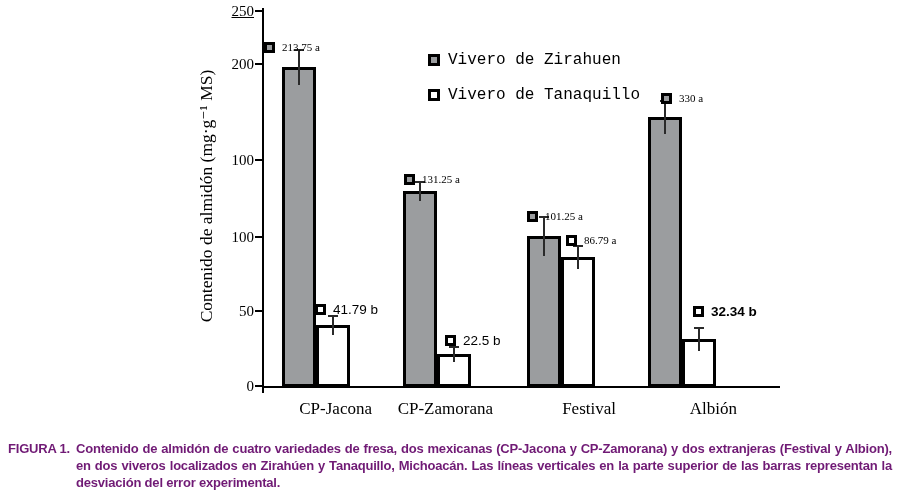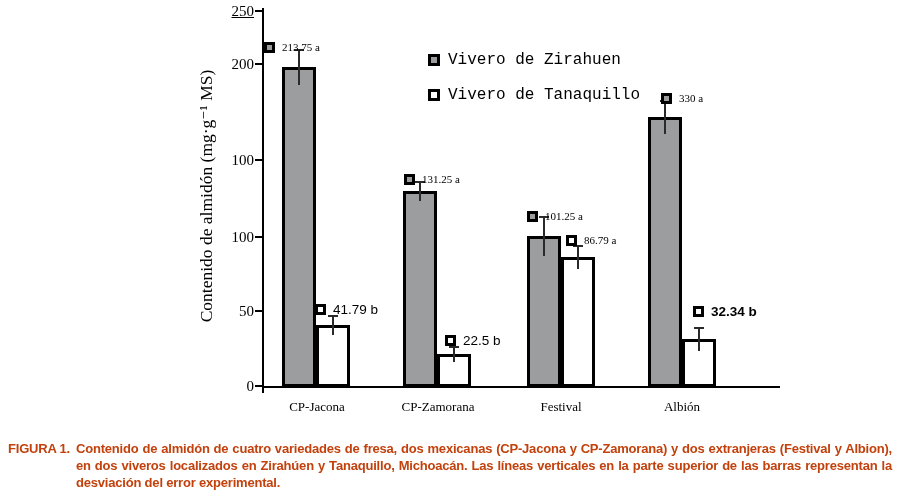--- a/index.html
+++ b/index.html
@@ -19,34 +19,34 @@
   .err-cap{position:absolute;height:1.5px;background:#2a2a2a;}
 
   .sw{display:inline-block;box-sizing:border-box;border:3px solid #000;
       width:11px;height:11px;vertical-align:middle;margin-right:7px;}
   .legend-sw{width:12px;height:12px;margin-right:8px;}
 
   .dlabel{position:absolute;white-space:nowrap;line-height:17px;}
   .dlabel-serif{font-family:"Liberation Serif","DejaVu Serif",serif;font-size:11px;vertical-align:middle;}
   .dlabel-sans{font-family:"Liberation Sans","DejaVu Sans",sans-serif;font-size:13.5px;vertical-align:middle;}
 
-  .cat-label{position:absolute;width:110px;text-align:center;font-size:13px;}
+  .cat-label{position:absolute;width:110px;text-align:right;font-size:17px;}
 
   .ylabel{
     position:absolute;left:206px;top:196px;white-space:nowrap;
     font-size:17.5px;transform:translate(-50%,-50%) rotate(-90deg);
   }
 
   .legend-item{position:absolute;white-space:nowrap;font-size:16px;line-height:18px;font-family:Liberation Mono, monospace;}
   .legend-text{vertical-align:middle;}
 
   #caption{
     position:absolute;left:8px;top:440px;width:884px;display:flex;
     font-family:"Liberation Sans","DejaVu Sans",sans-serif;font-weight:bold;
-    font-size:13px;line-height:17px;letter-spacing:-0.2px;color:#c2410c;
+    font-size:13px;line-height:17px;letter-spacing:-0.2px;color:#701a75;
   }
   #caption .cap-label{flex:0 0 68px;}
   #caption .cap-text{flex:1;text-align:justify;}
 </style>
 </head>
 <body>
 
 <div id="figure">
   <div id="plot">
     <div class="ylabel">Contenido de almidón (mg·g⁻¹ MS)</div>

